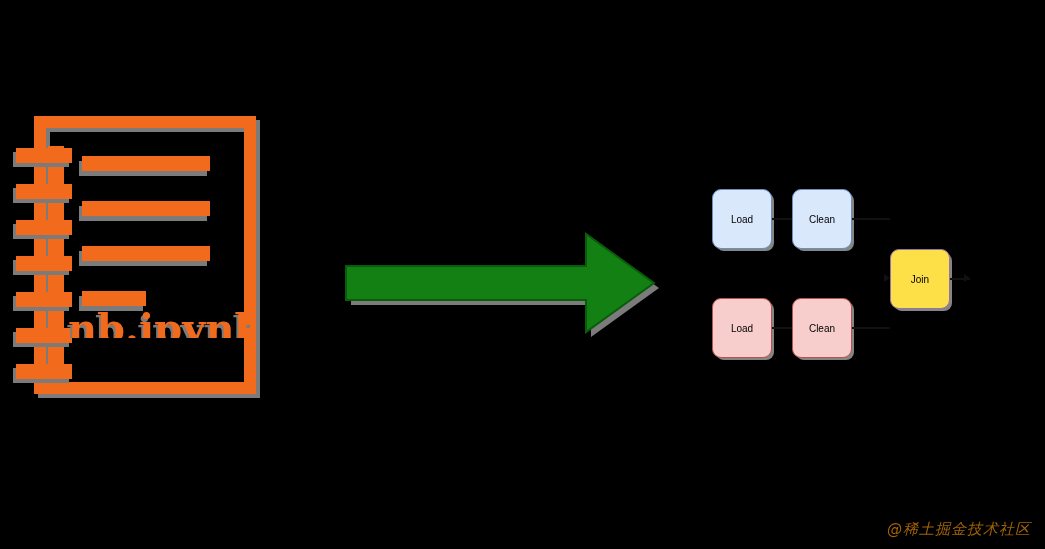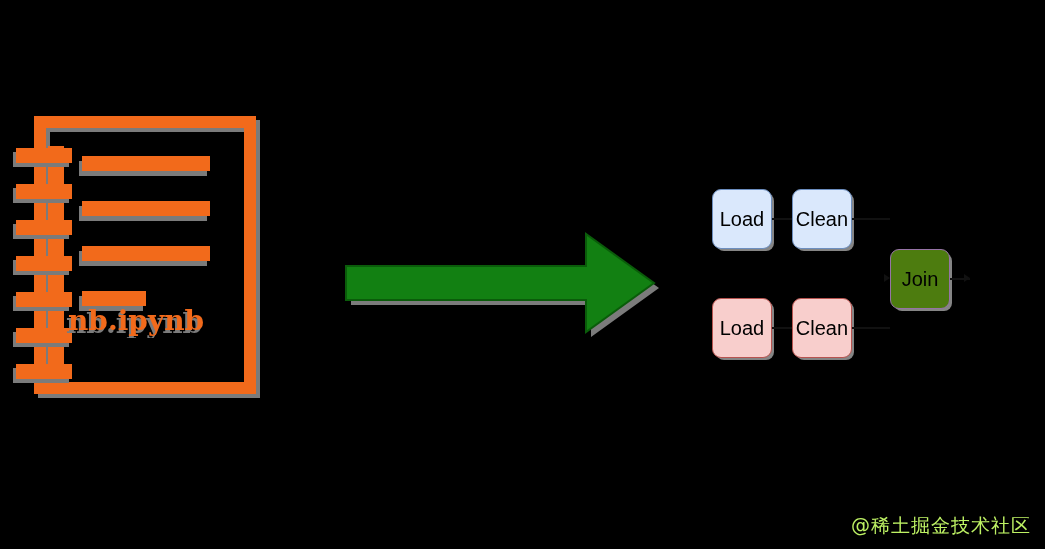--- a/index.html
+++ b/index.html
@@ -77,21 +77,21 @@
     width: 190px;
     height: 30px;
     overflow: hidden;
   }
   .nb-label span {
     position: absolute;
     left: 8px;
     top: -4px;
     font-family: "DejaVu Serif", "Liberation Serif", serif;
     font-weight: bold;
-    font-size: 28px;
+    font-size: 40px;
     color: #f26a1b;
     letter-spacing: 0px;
     text-shadow: -2px 3px 0 #7b7b7b;
     white-space: nowrap;
   }
 
   
   .arrow-wrap {
     position: absolute;
     left: 340px;
@@ -107,51 +107,52 @@
     width: 60px;
     height: 60px;
     border-radius: 9px;
     border-width: 1px;
     border-style: solid;
     box-sizing: border-box;
     display: flex;
     align-items: center;
     justify-content: center;
     font-family: "Liberation Sans", sans-serif;
-    font-size: 20px;
+    font-size: 10px;
     color: #000000;
     box-shadow: 3px 3px 0 -1px rgba(140,140,140,0.95);
   }
   .node.blue  { background: #dae8fc; border-color: #6c8ebf; }
   .node.pink  { background: #f8cecc; border-color: #b85450; }
-  .node.purple{ background: #4d7c0f; border-color: #9673a6; }
+  .node.purple{ background: #fde047; border-color: #9673a6; }
 
   .edge-stub {
     position: absolute;
     height: 2px;
     background: #111111;
   }
   .edge-tip {
     position: absolute;
     width: 0; height: 0;
     border-top: 4px solid transparent;
     border-bottom: 4px solid transparent;
     border-left: 6px solid #111111;
   }
 
   
   .watermark {
     position: absolute;
     right: 14px;
     bottom: 10px;
     font-family: "DejaVu Sans", sans-serif;
-    font-size: 19px;
-    color: #bef264;
+    font-size: 15px;
+    color: #a16207;
     letter-spacing: 1px;
     white-space: nowrap;
+    font-style: italic;
   }
 </style>
 </head>
 <body>
 
 <div id="canvas">
 
   <div class="notebook">
     <div class="nb-shadow"></div>
     <div class="nb-frame"></div>

